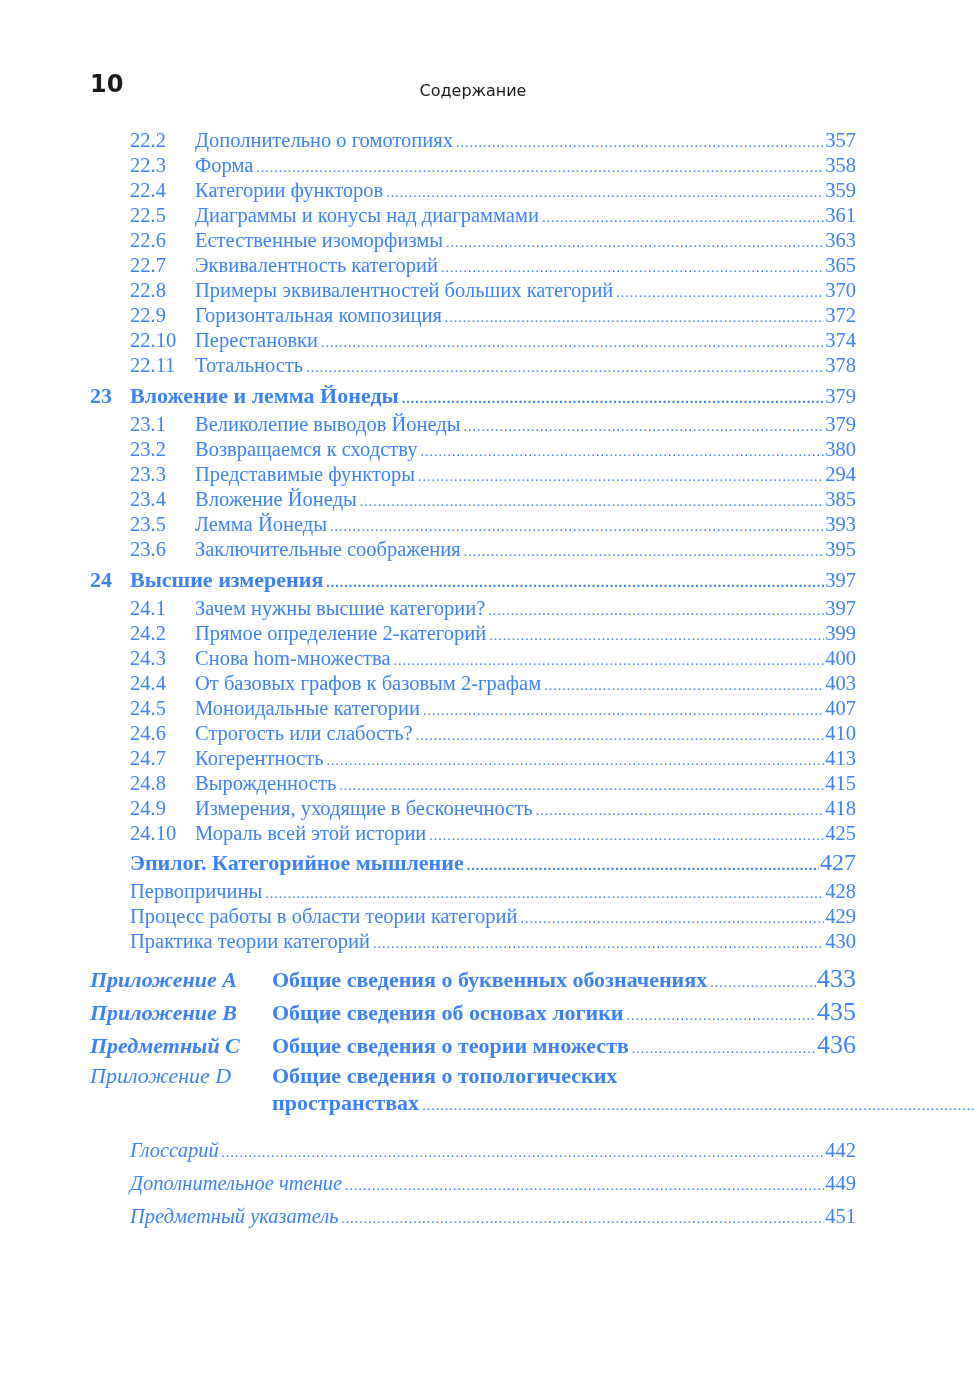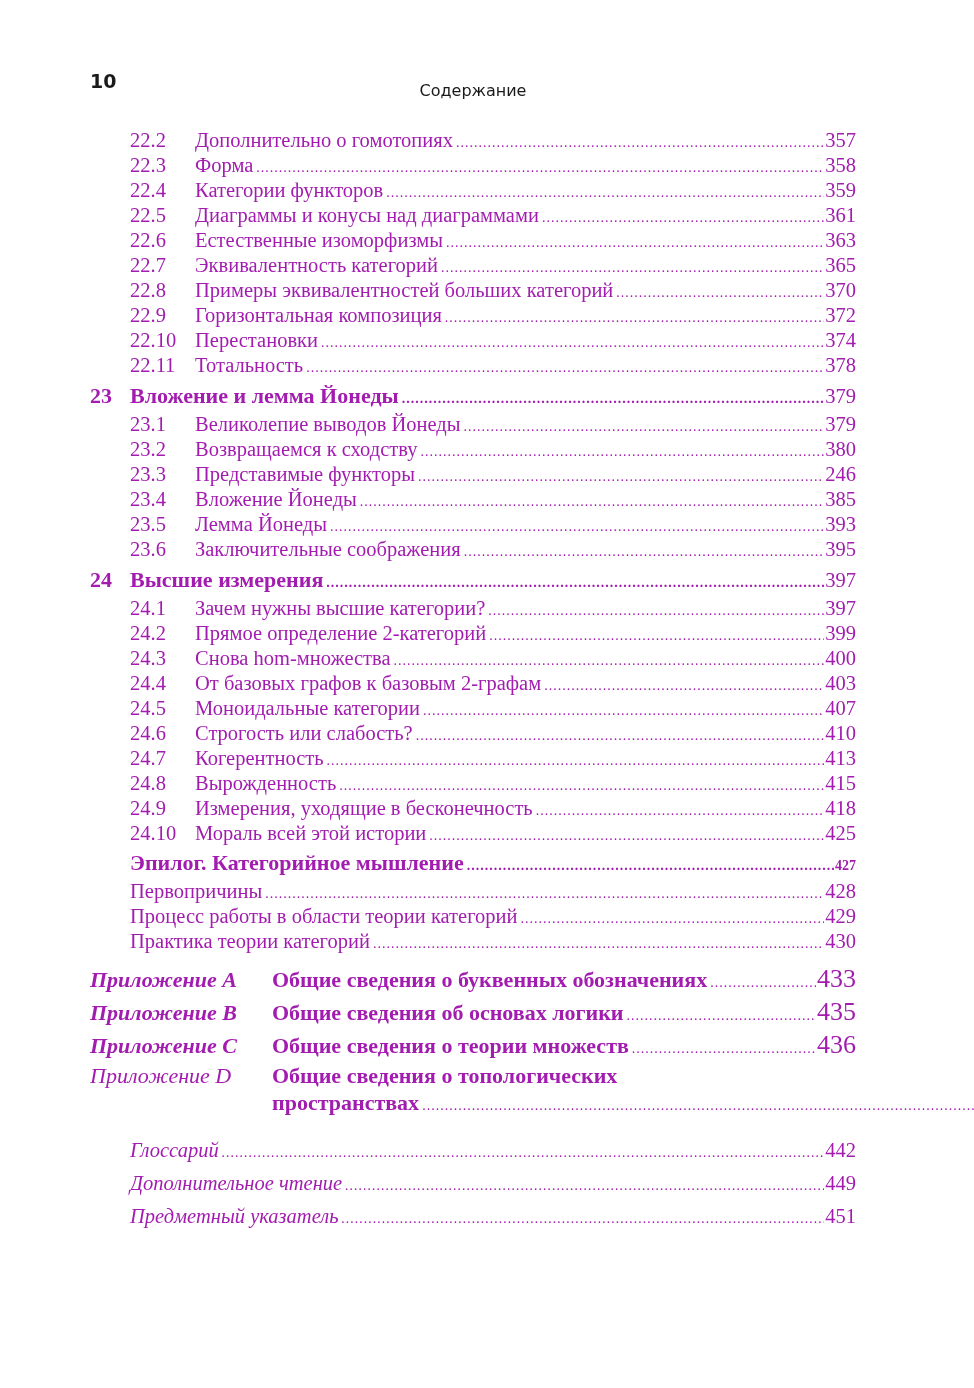--- a/index.html
+++ b/index.html
@@ -1,37 +1,37 @@
 <!DOCTYPE html>
 <html><head>
   <meta charset="utf-8">
   <style>
     html, body { margin: 0; padding: 0; background: #ffffff; }
     body { width: 974px; height: 1388px; position: relative; overflow: hidden; color: #1a1a1a; }
     .page-header { position: absolute; top: 70px; left: 90px; width: 766px; height: 26px; }
-    .page-number { position: absolute; left: 0; top: 0; font-family: "DejaVu Sans", sans-serif; font-weight: bold; font-size: 19px; color: #1a1a1a; }
+    .page-number { position: absolute; left: 0; top: 0; font-family: "DejaVu Sans", sans-serif; font-weight: bold; font-size: 24px; color: #1a1a1a; }
     .running-title { position: absolute; left: 0; right: 0; top: 11px; text-align: center; font-family: "DejaVu Sans", sans-serif; font-size: 16px; color: #1a1a1a; }
 
-    .toc { position: absolute; left: 90px; top: 128px; width: 766px; font-family: "Liberation Serif", serif; color: #a21caf; }
+    .toc { position: absolute; left: 90px; top: 128px; width: 766px; font-family: "Liberation Serif", serif; color: #3b82f6; }
     .row { display: flex; align-items: baseline; height: 25px; line-height: 25px; font-size: 20.5px; white-space: nowrap; }
     .row .num { flex: 0 0 auto; }
     .row .title { flex: 0 0 auto; }
     .row .leader { flex: 1 1 auto; overflow: hidden; margin: 0 1px 0 3px; letter-spacing: 1px; font-size: 14px; }
     .row .leader::before { content: "................................................................................................................................................................................................................................................"; }
     .row .page { flex: 0 0 auto; text-align: right; }
 
     .section .num { width: 105px; padding-left: 40px; box-sizing: border-box; margin-left: 0; }
     .section { padding-left: 0; }
 
     .chapter { height: 33px; line-height: 33px; font-size: 22px; font-weight: bold; margin-top: 1px; }
     .chapter .num { width: 40px; }
     .chapter .page { font-weight: normal; font-size: 20.5px; }
 
     .epilog { height: 33px; line-height: 33px; font-size: 22px; font-weight: bold; padding-left: 40px; }
-    .epilog .page { font-weight: bold; font-size: 14px; }
+    .epilog .page { font-weight: normal; font-size: 24px; }
     .epi-item { padding-left: 40px; }
 
     .appendix { height: 33px; line-height: 33px; font-size: 22px; }
     .appendix .label { font-style: italic; font-weight: bold; width: 182px; flex: 0 0 auto; }
     .appendix .title { font-weight: bold; }
     .appendix .page { font-size: 26px; }
     .appendix-multi { display: flex; font-size: 22px; margin-top: 1px; }
     .appendix-multi .label { font-style: italic; font-weight: normal; width: 182px; flex: 0 0 auto; line-height: 27px; }
     .appendix-multi .body { flex: 1 1 auto; }
     .appendix-multi .line1 { font-weight: bold; line-height: 27px; }
@@ -131,21 +131,21 @@
     <div class="row section">
         <span class="num">23.2</span>
         <span class="title">Возвращаемся к сходству</span>
         <span class="leader"></span>
         <span class="page">380</span>
       </div>
     <div class="row section">
         <span class="num">23.3</span>
         <span class="title">Представимые функторы</span>
         <span class="leader"></span>
-        <span class="page">246</span>
+        <span class="page">294</span>
       </div>
     <div class="row section">
         <span class="num">23.4</span>
         <span class="title">Вложение Йонеды</span>
         <span class="leader"></span>
         <span class="page">385</span>
       </div>
     <div class="row section">
         <span class="num">23.5</span>
         <span class="title">Лемма Йонеды</span>
@@ -259,21 +259,21 @@
         <span class="leader"></span>
         <span class="page">433</span>
       </div>
     <div class="row appendix">
         <span class="label">Приложение B</span>
         <span class="title">Общие сведения об основах логики</span>
         <span class="leader"></span>
         <span class="page">435</span>
       </div>
     <div class="row appendix">
-        <span class="label">Приложение C</span>
+        <span class="label">Предметный C</span>
         <span class="title">Общие сведения о теории множеств</span>
         <span class="leader"></span>
         <span class="page">436</span>
       </div>
     <div class="appendix-multi">
       <span class="label">Приложение D</span>
       <div class="body">
         <div class="line1">Общие сведения о топологических</div>
         <div class="row">
             <span class="title">пространствах</span>

